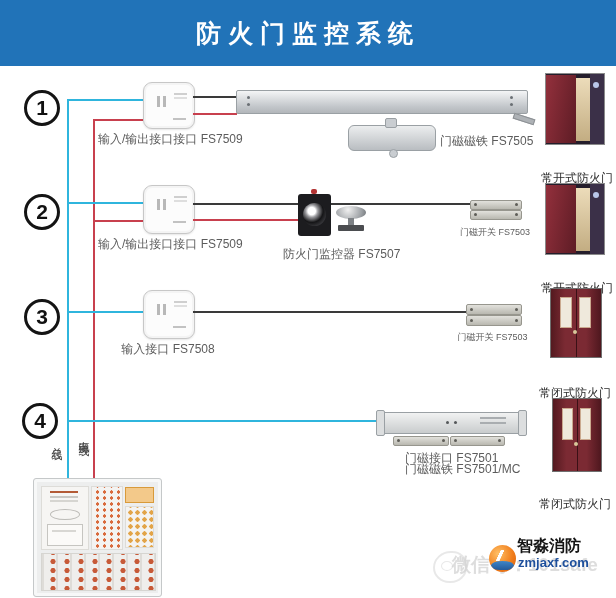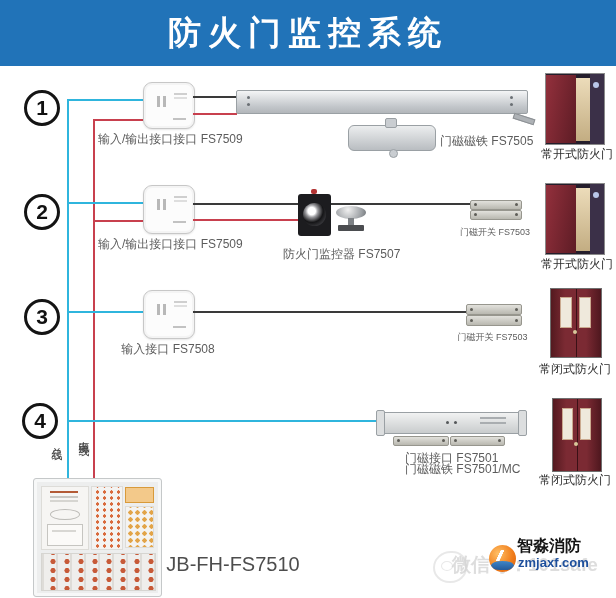--- a/index.html
+++ b/index.html
@@ -2,21 +2,21 @@
 <html><head>
 <meta charset="utf-8">
 <style>
   html,body{margin:0;padding:0;background:#fff;}
   .canvas{position:relative;width:616px;height:598px;background:#ffffff;overflow:hidden;
           font-family:"Liberation Sans","DejaVu Sans",sans-serif;color:#333;}
 
   
   .header{position:absolute;left:0;top:0;width:616px;height:66px;background:#2173b8;}
   .header .title{width:100%;height:72px;line-height:66px;text-align:center;color:#fff;
-                 font-size:33px;font-weight:bold;letter-spacing:7px;}
+                 font-size:25px;font-weight:bold;letter-spacing:7px;}
 
   
   .w{position:absolute;height:2px;background:#3a3a3a;}
   .wv{width:2px;height:100%;}
   .blue{background:#2fb5dd;}
   .red{background:#c8404e;}
 
   
   .badge{position:absolute;width:30px;height:30px;border:3px solid #141414;border-radius:50%;
          background:#fff;text-align:center;line-height:30px;font-size:21px;font-weight:bold;color:#111;}
@@ -24,21 +24,21 @@
   
   .module{position:absolute;background:#fcfcfc;border:1px solid #c7c7c7;border-radius:9px;
           box-shadow:0 1px 2px rgba(0,0,0,.10), inset 0 0 0 2px #f4f4f4;}
   .module i{position:absolute;left:13px;top:13px;width:3px;height:11px;background:#b8b8b8;
             box-shadow:6px 0 0 #b8b8b8;}
   .module u{position:absolute;right:7px;top:10px;width:13px;height:2px;background:#cfcfcf;
             box-shadow:0 4px 0 #dedede,-1px 25px 0 #c2c2c2;}
 
   .small-label{position:absolute;font-size:12px;color:#5c5c5c;white-space:nowrap;}
   .center{text-align:center;}
-  .door-label{position:absolute;font-size:12px;color:#2e2e2e;text-align:center;white-space:nowrap;}
+  .door-label{position:absolute;font-size:12px;color:#2e2e2e;text-align:center;white-space:nowrap;margin-top:24px;}
 
   
   .rail{position:absolute;background:linear-gradient(#f4f5f6,#c3c7cb 70%,#b2b6ba);
         border:1px solid #9aa0a4;border-radius:2px;}
   .rail b{position:absolute;top:5px;width:3px;height:3px;border-radius:50%;background:#6b7075;
           box-shadow:0 7px 0 #6b7075;}
   .rail .arm{position:absolute;right:-8px;bottom:-9px;width:20px;height:4px;background:#aeb2b6;
              border:1px solid #8c9094;transform:rotate(18deg);}
   .closer{position:absolute;background:linear-gradient(#eceeef,#b9bdc1);border:1px solid #9aa0a4;
           border-radius:6px;}
@@ -270,21 +270,20 @@
           <i></i>
         </span>
     </div>
     <div class="leds"></div>
     <div class="rp">
       <span class="scr"></span>
       <span class="keys"></span>
     </div>
     <div class="term"></div>
   </div>
-  <div class="ctrl-model">JB-FH-FS7510</div>
 
   <div class="scribble">
       <i></i>
     </div>
   <div class="wm">微信号：101safe</div>
   <div class="logo">
       <span class="z"></span>
       <span class="wave"></span>
     </div>
   <div class="brand-name">智淼消防</div>

